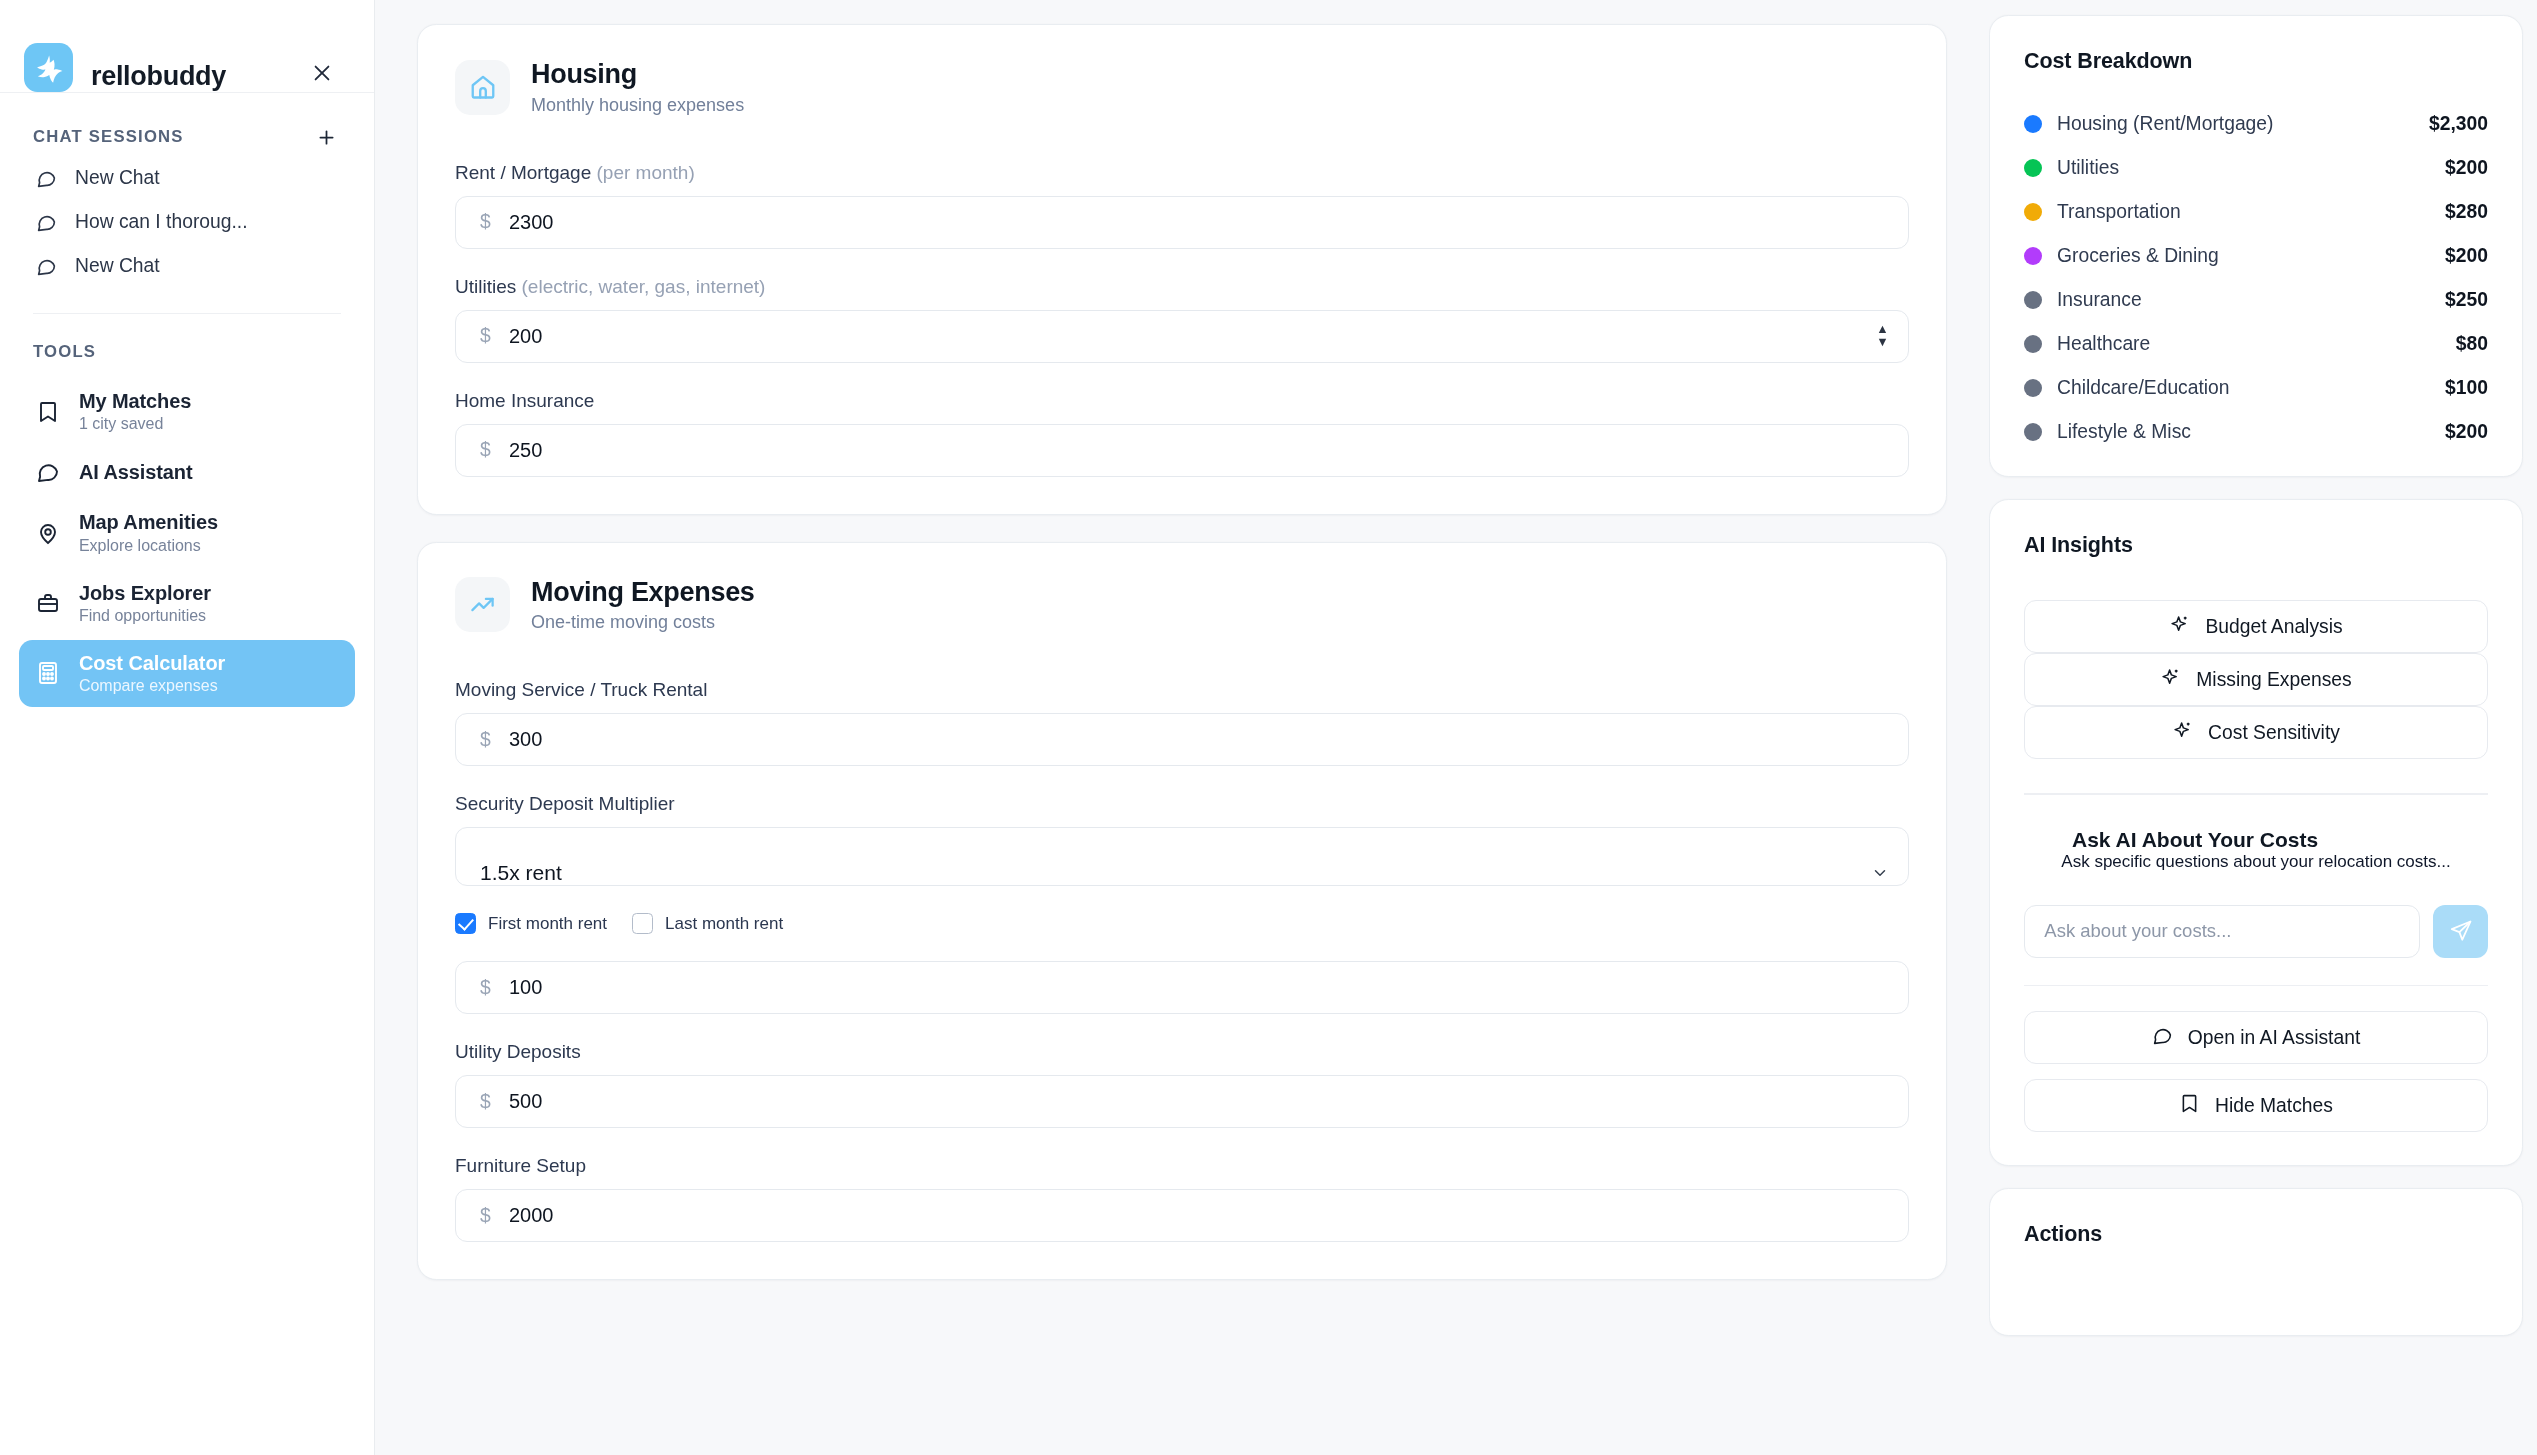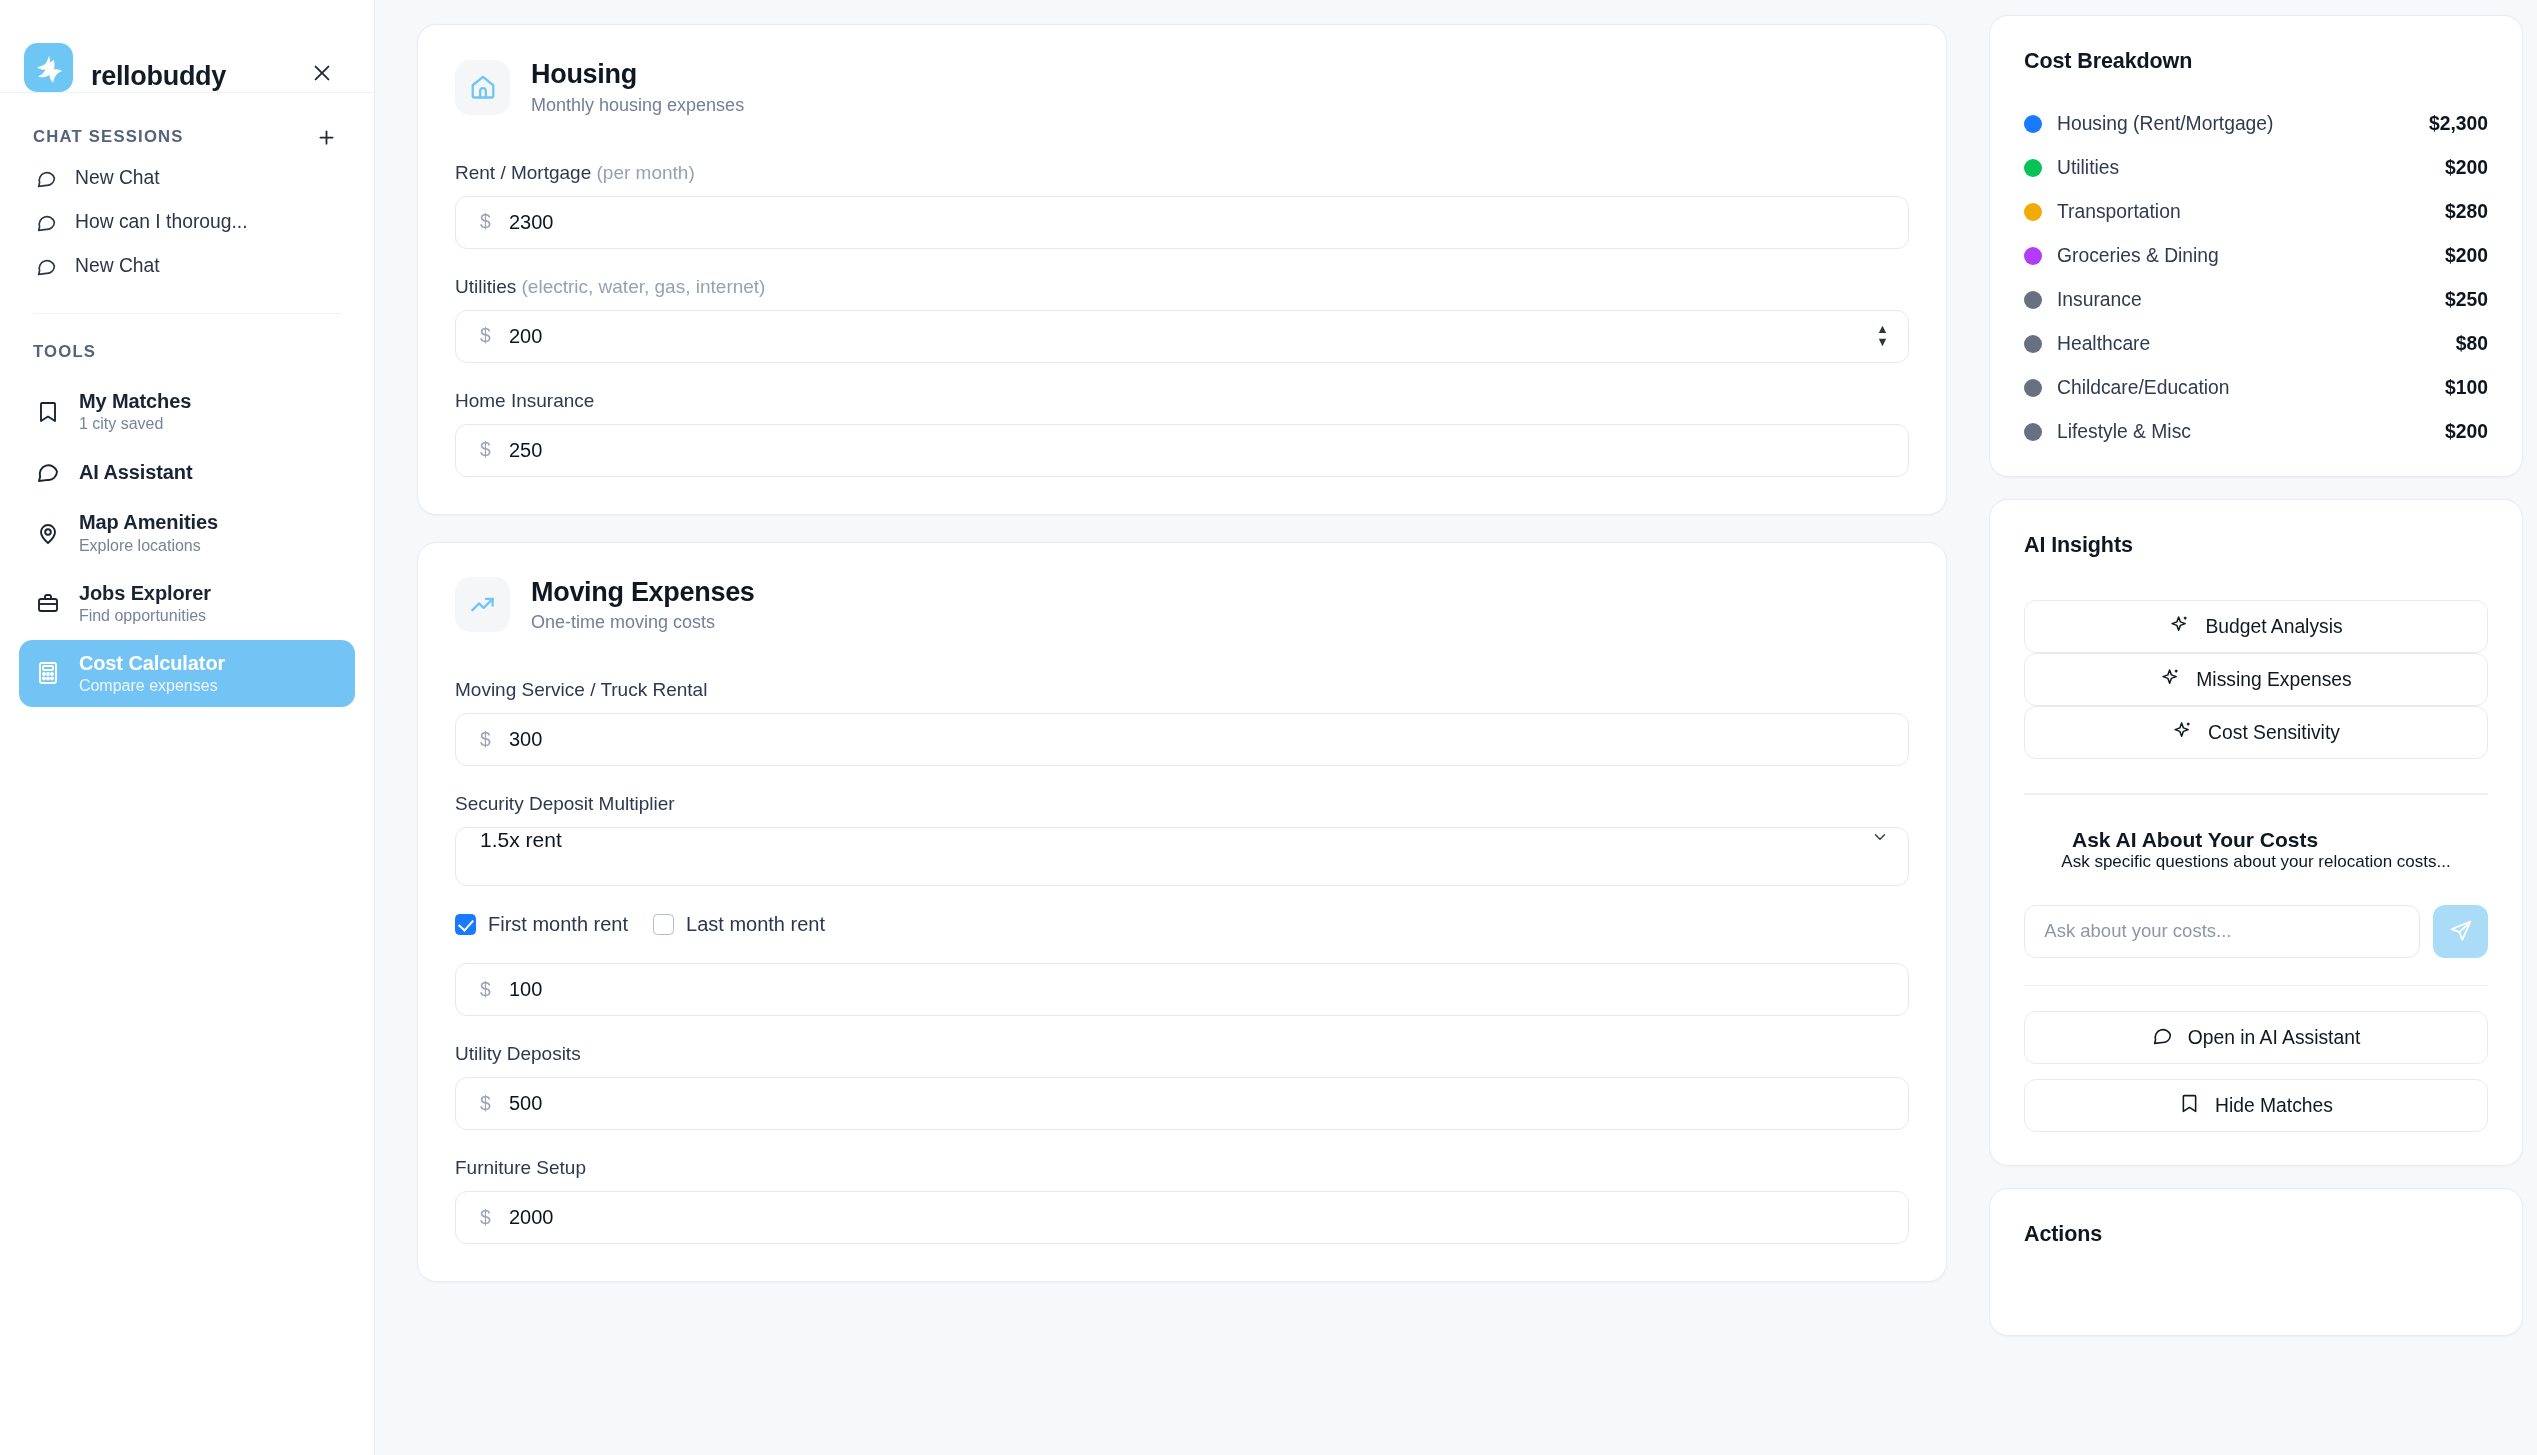--- a/index.html
+++ b/index.html
@@ -116,39 +116,39 @@
     padding-left: 53px; font-size: 20px; color: #0e1520; line-height: 53px;
   }
   .spinner {
     position: absolute; right: 19.3px; display: flex; flex-direction: column;
     gap: 3.7px; align-items: center; cursor: pointer;
   }
   .spinner span { font-size: 12.6px; line-height: 9.6px; color: #2c3442; }
 
   .select-wrap {
     position: relative; height: 59px; border: 1.5px solid #e5e9ee;
-    border-radius: 12px; background: #ffffff; display: flex; align-items: flex-start;
+    border-radius: 12px; background: #ffffff; display: flex; align-items: flex-end;
     padding: 0 24px; cursor: pointer; margin-top: 12px;
   }
   .select-val { font-size: 21px; color: #0e1520; }
   .chev { position: absolute; right: 19.3px; color: #36404f; }
 
   .check-row { display: flex; align-items: center; gap: 25px; margin: 25px 0 27px 0; }
   .check { display: flex; align-items: center; gap: 12px; cursor: pointer; }
   .box {
     width: 21px; height: 21px; border-radius: 4.5px; border: 1.5px solid #b3bcca;
     background: #fff; display: flex; align-items: center; justify-content: center;
     flex: 0 0 21px;
   }
   .box.on { background: #1a7aff; border-color: #1a7aff; }
   .box.on::after {
     content: ""; width: 6.7px; height: 12px; border: solid #fff;
     border-width: 0 2.2px 2.2px 0; transform: rotate(42deg) translate(-0.7px,-1.5px);
   }
-  .check .lbl { font-size: 20px; color: #2b3750; }
+  .check .lbl { font-size: 17px; color: #2b3750; }
 
   
   .right {
     flex: 0 0 549px; width: 549px; padding: 15px 15px 0 0;
     display: flex; flex-direction: column; gap: 22px; overflow: hidden;
   }
   .rcard {
     background: #ffffff; border: 1.5px solid #e9edf1; border-radius: 19.3px;
     padding: 33px 34px; box-shadow: 0 0.7px 2.2px rgba(16,24,40,.04);
   }

